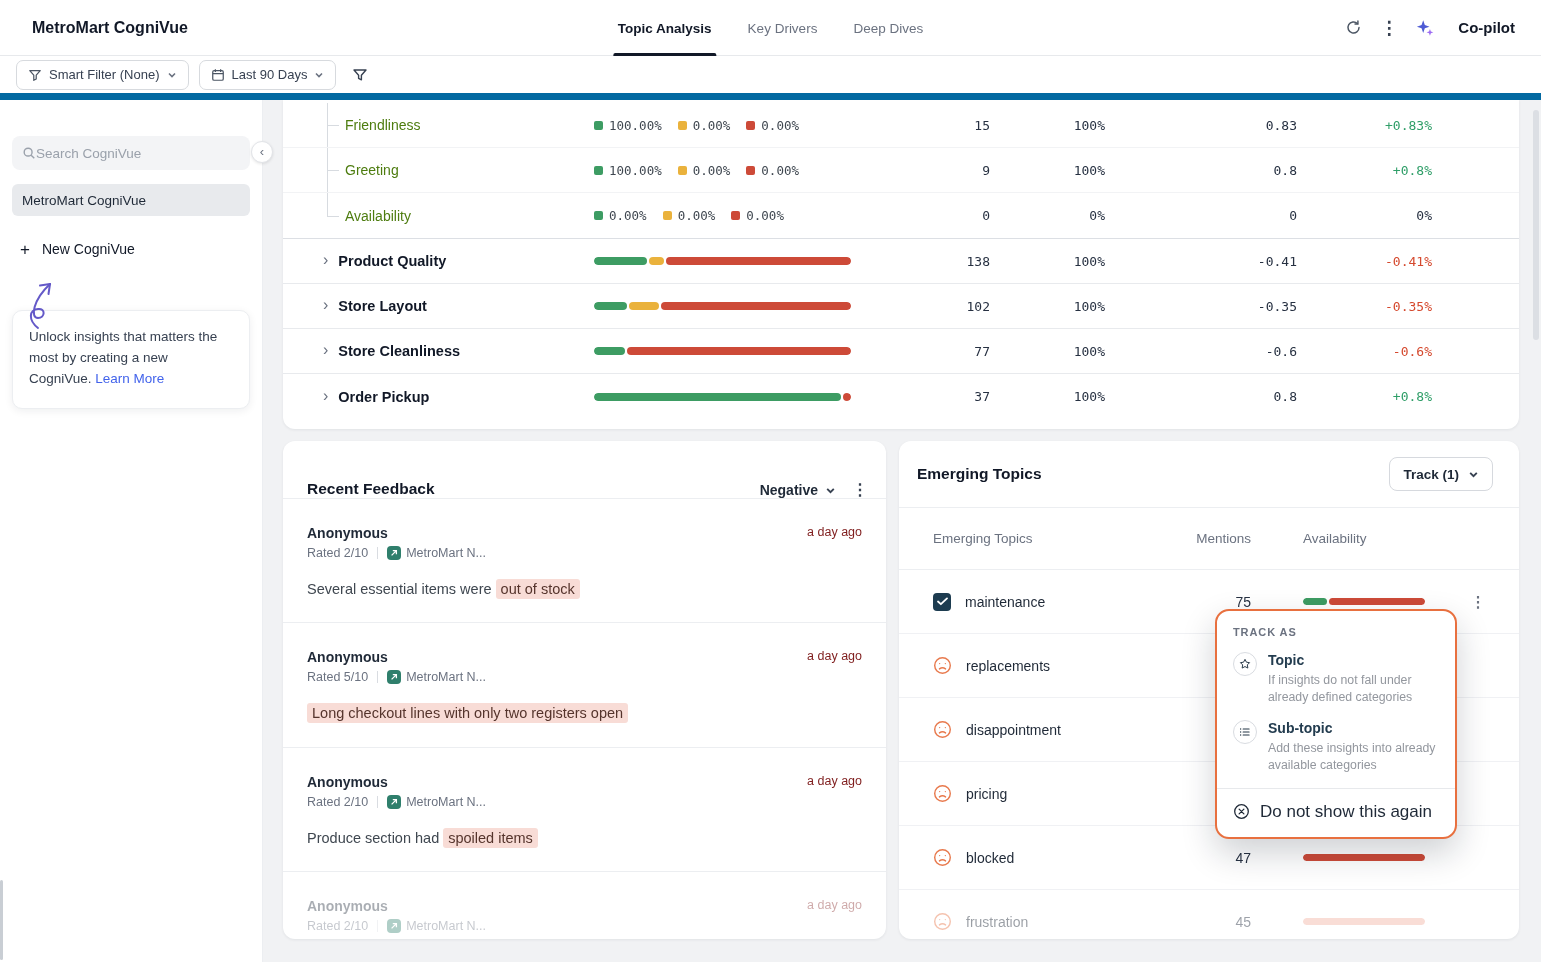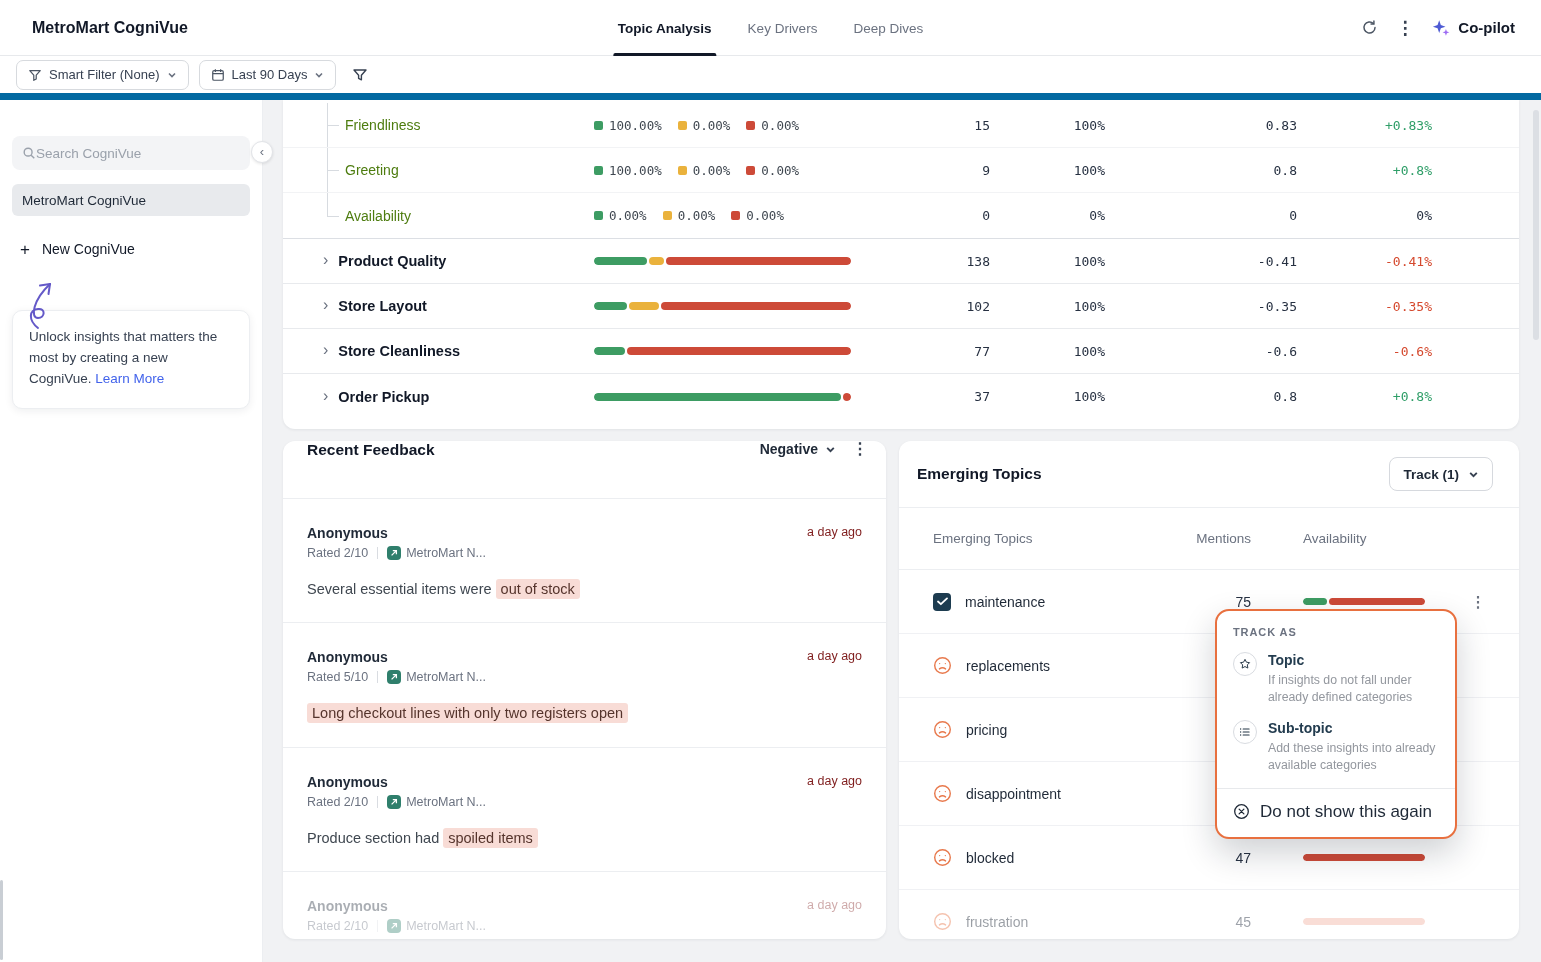--- a/index.html
+++ b/index.html
@@ -10,21 +10,21 @@
   
   .topbar { height:56px; background:#fff; border-bottom:1px solid #e7e9ec; display:flex; align-items:center; padding:0 26px 0 32px; position:relative; z-index:30; }
   .brand { font-size:16px; font-weight:700; color:#111827; }
   .tabs { position:absolute; left:50%; transform:translateX(-50%); top:0; height:56px; display:flex; gap:36px; align-items:stretch; }
   .tab { font-size:13.5px; color:#6b7280; font-weight:500; display:flex; align-items:center; position:relative; cursor:pointer; white-space:nowrap; }
   .tab.active { color:#111827; font-weight:700; }
   .tab.active::after { content:""; position:absolute; left:-5px; right:-5px; bottom:0; height:3px; background:#111827; border-radius:2px 2px 0 0; }
   .top-actions { margin-left:auto; display:flex; align-items:center; gap:18px; }
   .icon-btn { cursor:pointer; display:flex; align-items:center; justify-content:center; }
   .kebab { font-size:18px; color:#374151; line-height:1; cursor:pointer; font-weight:700; }
-  .copilot { display:flex; align-items:center; gap:8px; font-size:15px; font-weight:700; color:#111827; cursor:pointer; }
+  .copilot { display:flex; align-items:center; gap:24px; font-size:15px; font-weight:700; color:#111827; cursor:pointer; }
 
   
   .filterbar { height:44px; background:#fff; border-bottom:7px solid #0369a1; display:flex; align-items:center; gap:10px; padding:0 16px; position:relative; z-index:25; }
   .chip { display:flex; align-items:center; gap:7px; border:1px solid #d7dade; border-radius:7px; height:30px; padding:0 11px; font-size:13px; color:#374151; background:#fff; cursor:pointer; white-space:nowrap; }
   .bare-icon { margin-left:6px; cursor:pointer; }
 
   
   .layout { display:flex; height:862px; }
   .sidebar { width:263px; background:#fff; border-right:1px solid #eceef1; position:relative; padding:36px 12px 0; flex:none; }
   .search-box { background:#f3f4f6; border-radius:8px; height:34px; display:flex; align-items:center; gap:0; padding:0 10px; }
@@ -66,21 +66,21 @@
   .num { font-family:"DejaVu Sans Mono",monospace; font-size:13px; text-align:right; color:#273142; }
   .delta.pos { color:#2f9e68; } .delta.neg { color:#d5492e; } .delta.zero { color:#273142; }
 
   
   .cards-row { display:flex; gap:13px; margin-top:12px; }
   .card { background:#fff; border-radius:12px; box-shadow:0 1px 3px rgba(16,24,40,.07); height:498px; overflow:hidden; position:relative; }
   .feedback-card { width:603px; flex:none; }
   .emerging-card { flex:1; }
 
   
-  .fb-header { display:flex; align-items:flex-start; height:58px; padding:0 18px 0 24px; border-bottom:1px solid #eceef1; }
+  .fb-header { display:flex; align-items:flex-end; height:58px; padding:0 18px 0 24px; border-bottom:1px solid #eceef1; }
   .card-title { font-size:15.5px; font-weight:700; color:#111827; }
   .fb-filter { margin-left:auto; display:flex; align-items:center; gap:7px; font-size:14px; font-weight:600; color:#1f2937; cursor:pointer; margin-right:16px; }
   .fb-item { padding:26px 24px 22px; border-bottom:1px solid #eceef1; }
   .fb-item.faded { opacity:.38; border-bottom:none; }
   .fb-head { display:flex; justify-content:space-between; align-items:flex-start; }
   .fb-author { font-size:14px; font-weight:700; color:#1f2937; }
   .fb-time { font-size:12.5px; color:#7f1d1d; }
   .fb-meta { display:flex; align-items:center; gap:9px; margin-top:5px; font-size:12.5px; color:#6b7280; }
   .fb-vsep { width:1px; height:12px; background:#d9dce1; }
   .fb-badge { display:flex; align-items:center; gap:5px; cursor:pointer; }
@@ -525,38 +525,38 @@
         <div class="em-row">
           <div class="em-name">
             <span>
                 <svg width="19" height="19" viewBox="0 0 20 20" fill="none" stroke="#e87a4e" stroke-width="1.5">
                   <circle cx="10" cy="10" r="8.2"></circle>
                   <circle cx="7" cy="8" r="0.7" fill="#e87a4e" stroke="none"></circle>
                   <circle cx="13" cy="8" r="0.7" fill="#e87a4e" stroke="none"></circle>
                   <path d="M6.8 13.6 Q10 11.2 13.2 13.6" stroke-linecap="round"></path>
                 </svg>
               </span>
-            <span>pricing</span>
+            <span>disappointment</span>
           </div>
           <div class="em-mentions"></div>
           <div class="em-dist"></div>
           <div class="em-menu"></div>
         </div>
 
         <div class="em-row">
           <div class="em-name">
             <span>
                 <svg width="19" height="19" viewBox="0 0 20 20" fill="none" stroke="#e87a4e" stroke-width="1.5">
                   <circle cx="10" cy="10" r="8.2"></circle>
                   <circle cx="7" cy="8" r="0.7" fill="#e87a4e" stroke="none"></circle>
                   <circle cx="13" cy="8" r="0.7" fill="#e87a4e" stroke="none"></circle>
                   <path d="M6.8 13.6 Q10 11.2 13.2 13.6" stroke-linecap="round"></path>
                 </svg>
               </span>
-            <span>disappointment</span>
+            <span>pricing</span>
           </div>
           <div class="em-mentions"></div>
           <div class="em-dist"></div>
           <div class="em-menu"></div>
         </div>
 
         <div class="em-row">
           <div class="em-name">
             <span>
                 <svg width="19" height="19" viewBox="0 0 20 20" fill="none" stroke="#e87a4e" stroke-width="1.5">

